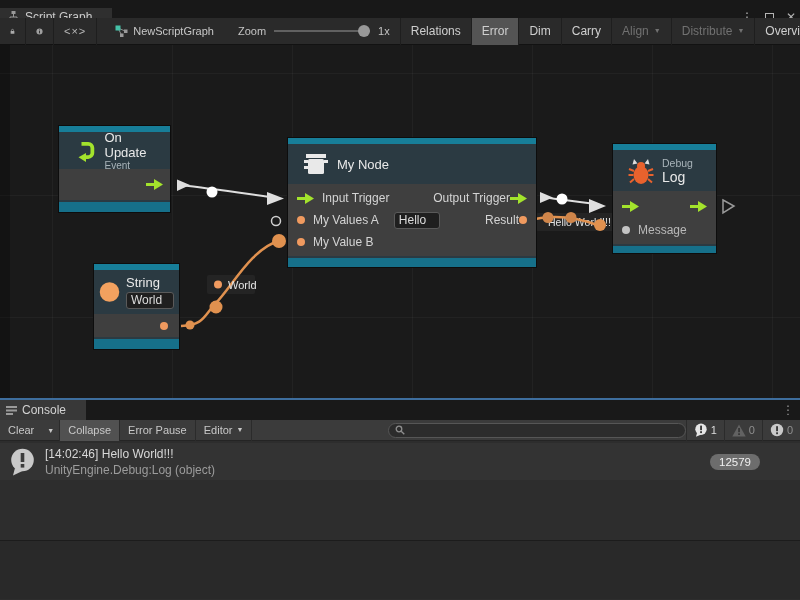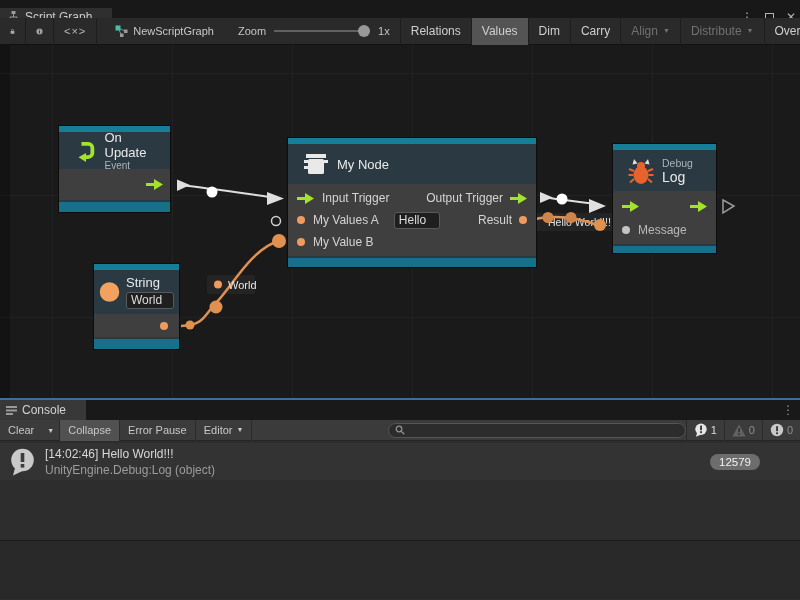--- a/index.html
+++ b/index.html
@@ -42,21 +42,21 @@
   
   .node { position:absolute; border:1px solid #0d0d0d; }
   .strip { height:6px; background:#177e99; }
   .ntitle { background:#2b3a42; display:flex; align-items:center; padding:0 15px; gap:8px; }
   .nbody { background:#3f3f3f; }
   .ngap { height:2px; background:#2b3a42; }
   .nfooter { background:#16708a; }
   .t-main { font-size:13px; color:#e9e9e9; }
   .t-sub { font-size:10px; color:#a9b4ba; }
   .prow { display:flex; align-items:center; height:22px; padding:0 9px; font-size:12px; color:#d4d4d4; }
-  .pright { margin-left:auto; display:flex; align-items:center; gap:7px; }
+  .pright { margin-left:auto; display:flex; align-items:center; }
   .pleft { display:flex; align-items:center; gap:8px; }
   .dot { width:8px; height:8px; border-radius:50%; background:#f09a5f; flex:0 0 auto; }
   .dot.gray { background:#c4c4c4; }
   .vfield { background:#1f1f1f; border:1px solid #5a5a5a; border-radius:3px; color:#dcdcdc;
             font-size:12px; height:17px; padding:0 4px; font-family:"Liberation Sans",sans-serif; }
 
   #node-on-update { left:58px; top:80px; width:113px; }
   #node-on-update .ntitle { height:37px; }
   #node-on-update .nbody { height:31px; display:flex; align-items:center; justify-content:flex-end; padding-right:7px; }
   #node-on-update .nfooter { height:10px; }
@@ -159,21 +159,21 @@
   </div>
   <div id="zoom-wrap">
     <span>Zoom</span>
     <div id="zoom-track">
       <div id="zoom-handle"></div>
     </div>
     <span>1x</span>
   </div>
   <div id="tb-buttons">
     <div class="tb-cell tb-btn">Relations</div>
-    <div class="tb-cell tb-btn active">Values</div>
+    <div class="tb-cell tb-btn active">Error</div>
     <div class="tb-cell tb-btn">Dim</div>
     <div class="tb-cell tb-btn">Carry</div>
     <div class="tb-cell tb-btn disabled dd">Align</div>
     <div class="tb-cell tb-btn disabled dd">Distribute</div>
     <div class="tb-cell tb-btn">Overview</div>
 
   </div>
 </div>
 
 <div id="canvas">

